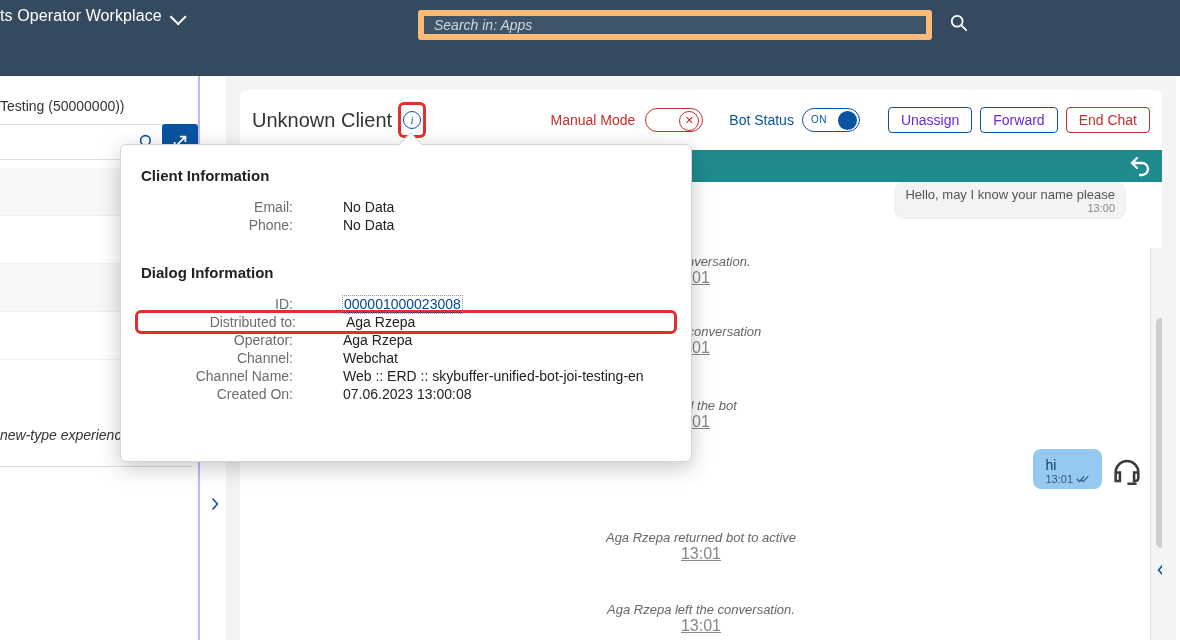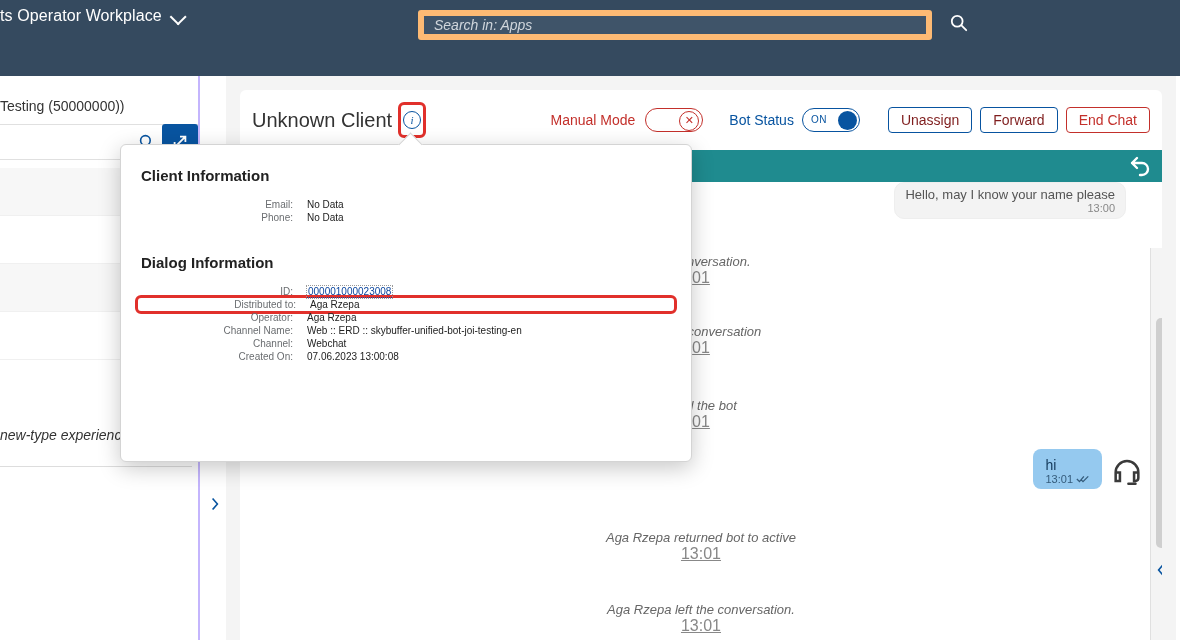--- a/index.html
+++ b/index.html
@@ -105,21 +105,21 @@
     }
     .toggle2 .on {
       position:absolute; left:8px; top:5px; font-size:10px; color:#0854a0; letter-spacing:.5px;
     }
     .toggle2::after{
       content:''; position:absolute; right:2px; top:2px; width:19px; height:19px; background:#0854a0; border-radius:50%;
     }
     .btn-outline {
       border:1px solid; border-radius:4px; padding:4px 12px; font-size:14px; background:#fff; margin-left:8px;
     }
-    .btn-blue { color:#7f1d1d; border-color:#0854a0;}
+    .btn-blue { color:#6d28d9; border-color:#0854a0;}
     .btn-red  { color:#c3302b; border-color:#c3302b;}
     
     
     .teal-bar {
       position:absolute; left:14px; right:14px; top:74px; height:32px; background:#1f8b8f;
       display:flex; align-items:center; justify-content:flex-end; padding-right:10px; color:#fff;
     }
     .teal-bar svg{width:24px; height:24px;}
     
     
@@ -159,21 +159,21 @@
       border:1px solid #d4d4d4; border-radius:6px;
       box-shadow:0 6px 22px rgba(0,0,0,0.22);
       padding:22px 20px;
     }
     .popover::before{
       content:''; position:absolute; top:-9px; left:281px; width:16px; height:16px; background:#fff;
       border-top:1px solid #d4d4d4; border-left:1px solid #d4d4d4; transform:rotate(45deg);
     }
     .pop-h { font-weight:bold; font-size:15px; color:#222; margin-bottom:14px; }
     .pop-h2 { margin-top:30px;}
-    .kv-row { display:flex; padding:1px 0; font-size:10px; }
+    .kv-row { display:flex; padding:1px 0; font-size:14px;gap:36px; }
     .kv-row .k { width:166px; text-align:right; color:#6a6d70; padding-right:14px;}
     .kv-row .v { flex:1; color:#222;}
     .id-val { color:#08439c; border-bottom:1px dotted #08439c; outline:1px dotted #999; padding:0 1px;}
     .highlight-red { border:3px solid #e1302b; border-radius:6px; margin:-3px -6px; padding:1px 6px;}
 
     
     svg{display:block;}
   </style>
 </head>
 <body>
@@ -330,24 +330,24 @@
   </div>
   <div class="kv-row highlight-red">
     <div class="k">Distributed to:</div>
     <div class="v">Aga Rzepa</div>
   </div>
   <div class="kv-row">
     <div class="k">Operator:</div>
     <div class="v">Aga Rzepa</div>
   </div>
   <div class="kv-row">
+    <div class="k">Channel:</div>
+    <div class="v">Webchat</div>
+  </div>
+  <div class="kv-row">
     <div class="k">Channel Name:</div>
     <div class="v">Web :: ERD :: skybuffer-unified-bot-joi-testing-en</div>
   </div>
   <div class="kv-row">
-    <div class="k">Channel:</div>
-    <div class="v">Webchat</div>
-  </div>
-  <div class="kv-row">
     <div class="k">Created On:</div>
     <div class="v">07.06.2023 13:00:08</div>
   </div>
 </div>
 
 </body></html>

